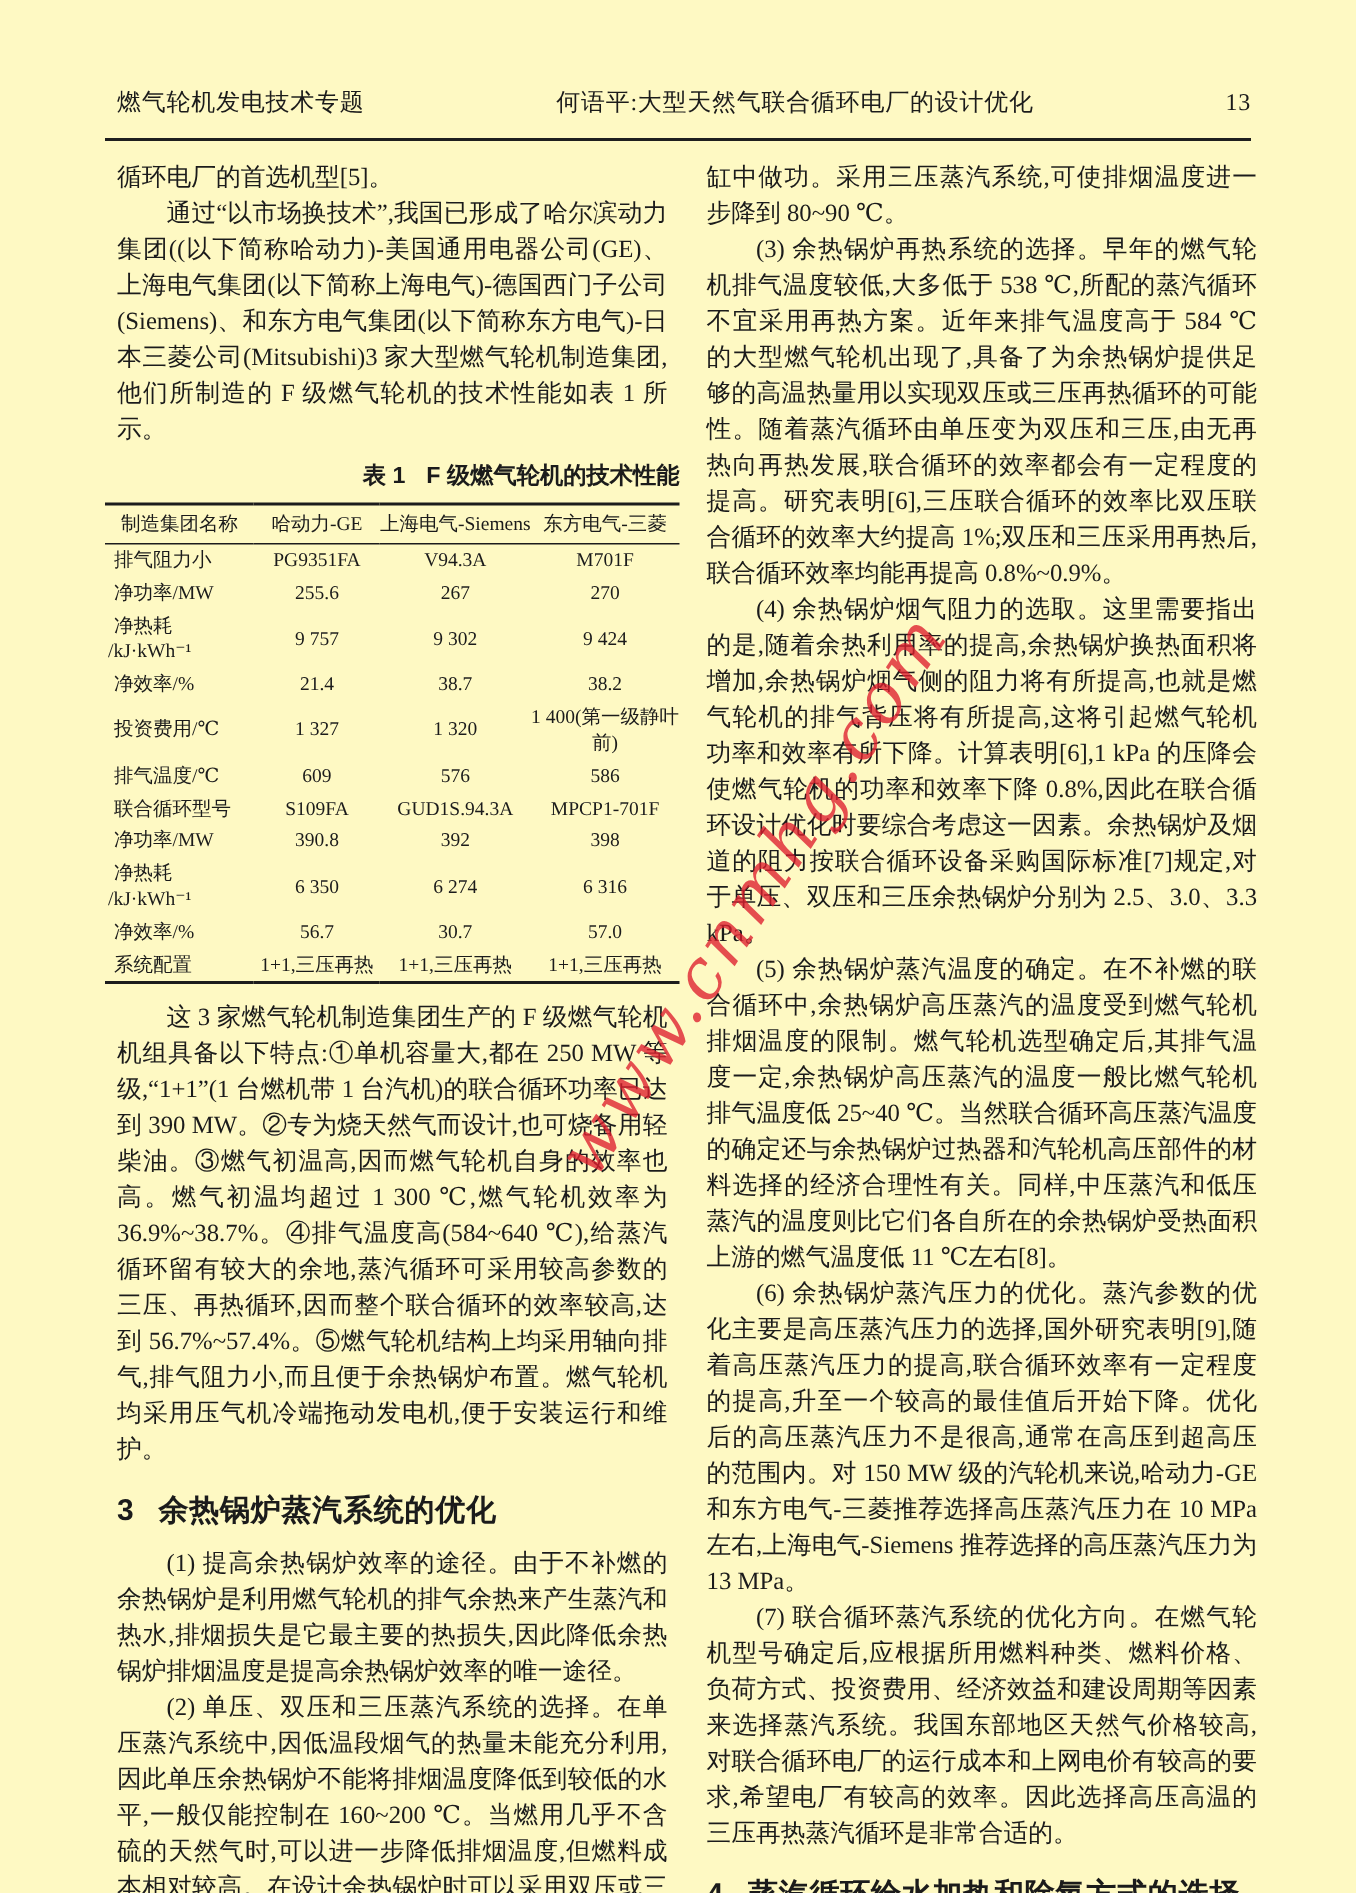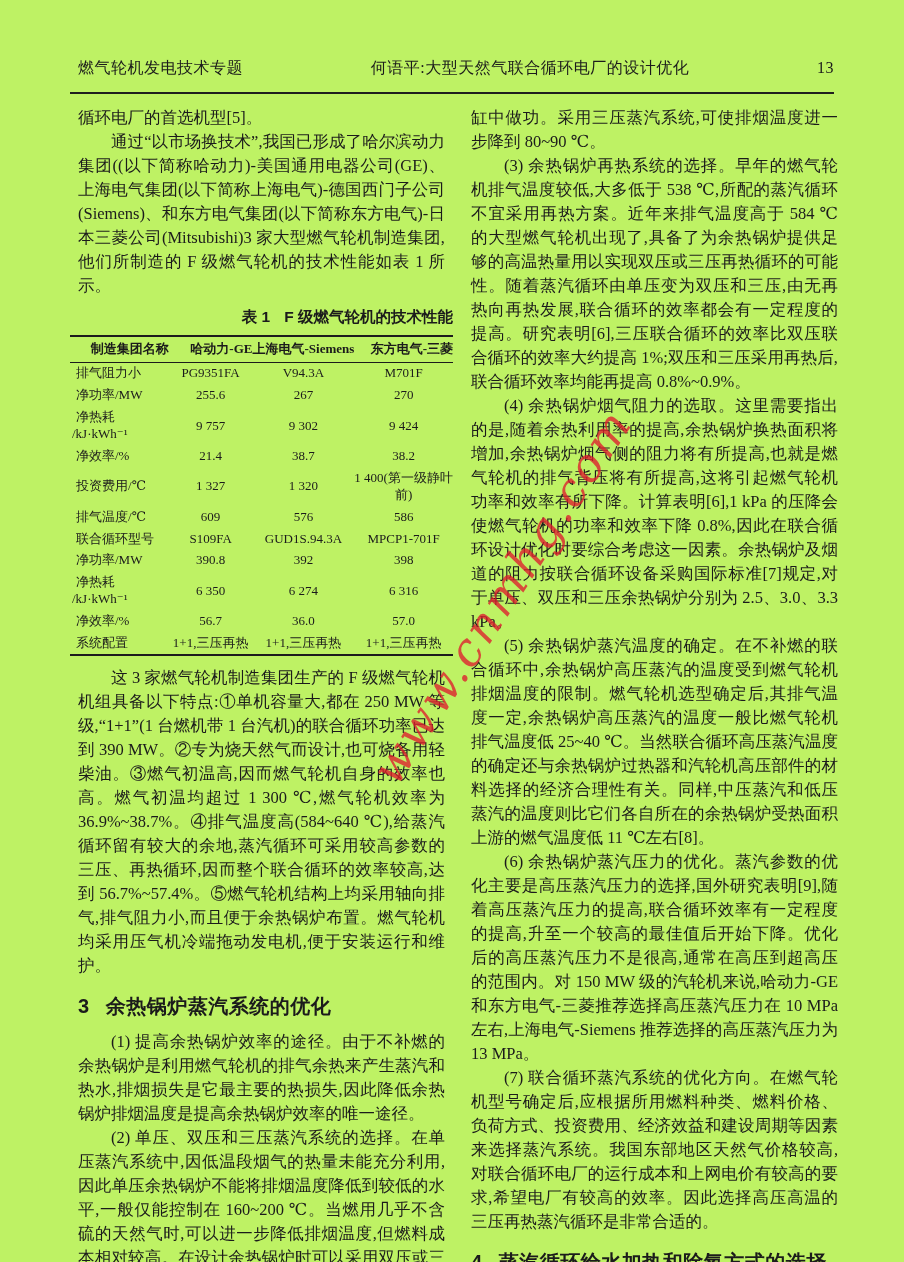--- a/index.html
+++ b/index.html
@@ -1,18 +1,18 @@
 <!DOCTYPE html>
 <html><head>
 <meta charset="utf-8">
 <style>
   html,body{margin:0;padding:0;background:#ffffff;}
   .page{
     position:relative;width:904px;height:1262px;overflow:hidden;
-    background:#bef264;
+    background:#fef9c3;
     font-family:"Liberation Serif","DejaVu Serif",serif;
     color:#1b1b1b;
   }
   
   .runhead{
     position:absolute;top:58px;left:78px;width:756px;
     display:flex;justify-content:space-between;align-items:baseline;
     font-size:16px;letter-spacing:.5px;
   }
   .runhead .center{flex:1;text-align:center;}
@@ -43,21 +43,21 @@
     font-family:"Liberation Sans","DejaVu Sans",sans-serif;
     font-weight:700;font-size:15.5px;text-align:right;margin:0 0 7px 0;
   }
   .tbl-title .gap{display:inline-block;width:14px;}
   table.spec{
     width:100%;border-collapse:collapse;
     border-top:2px solid #1c1c1c;border-bottom:2px solid #1c1c1c;
     font-size:13px;line-height:1.3;
   }
   table.spec thead tr{border-bottom:1.5px solid #1c1c1c;}
-  table.spec th{font-weight:bold;padding:4px 0;white-space:nowrap;text-align:right;margin-top:20px;}
+  table.spec th{font-weight:normal;padding:4px 0;white-space:nowrap;text-align:center;margin-top:20px;}
   table.spec td{padding:2.5px 0;text-align:center;vertical-align:middle;}
   table.spec td.lbl{text-align:left;padding-left:6px;white-space:nowrap;}
   table.spec td.lbl .l2{display:block;margin-left:-4px;}
   table.spec .c0{width:26%;} table.spec .c1{width:22%;}
   table.spec .c2{width:26%;} table.spec .c3{width:26%;}
   table.spec td.nw{white-space:nowrap;}
   
   .watermark{
     position:absolute;left:383px;top:752px;
     transform:rotate(-57deg);transform-origin:left center;
@@ -148,21 +148,21 @@
             </tr>
             <tr>
               <td class="lbl"><span>净热耗</span><span class="l2">/kJ·kWh⁻¹</span></td>
               <td>6 350</td>
               <td>6 274</td>
               <td>6 316</td>
             </tr>
             <tr>
               <td class="lbl">净效率/%</td>
               <td>56.7</td>
-              <td>36.0</td>
+              <td>30.7</td>
               <td>57.0</td>
             </tr>
             <tr>
               <td class="lbl">系统配置</td>
               <td class="nw">1+1,三压再热</td>
               <td class="nw">1+1,三压再热</td>
               <td class="nw">1+1,三压再热</td>
             </tr>
           </tbody>
         </table>

